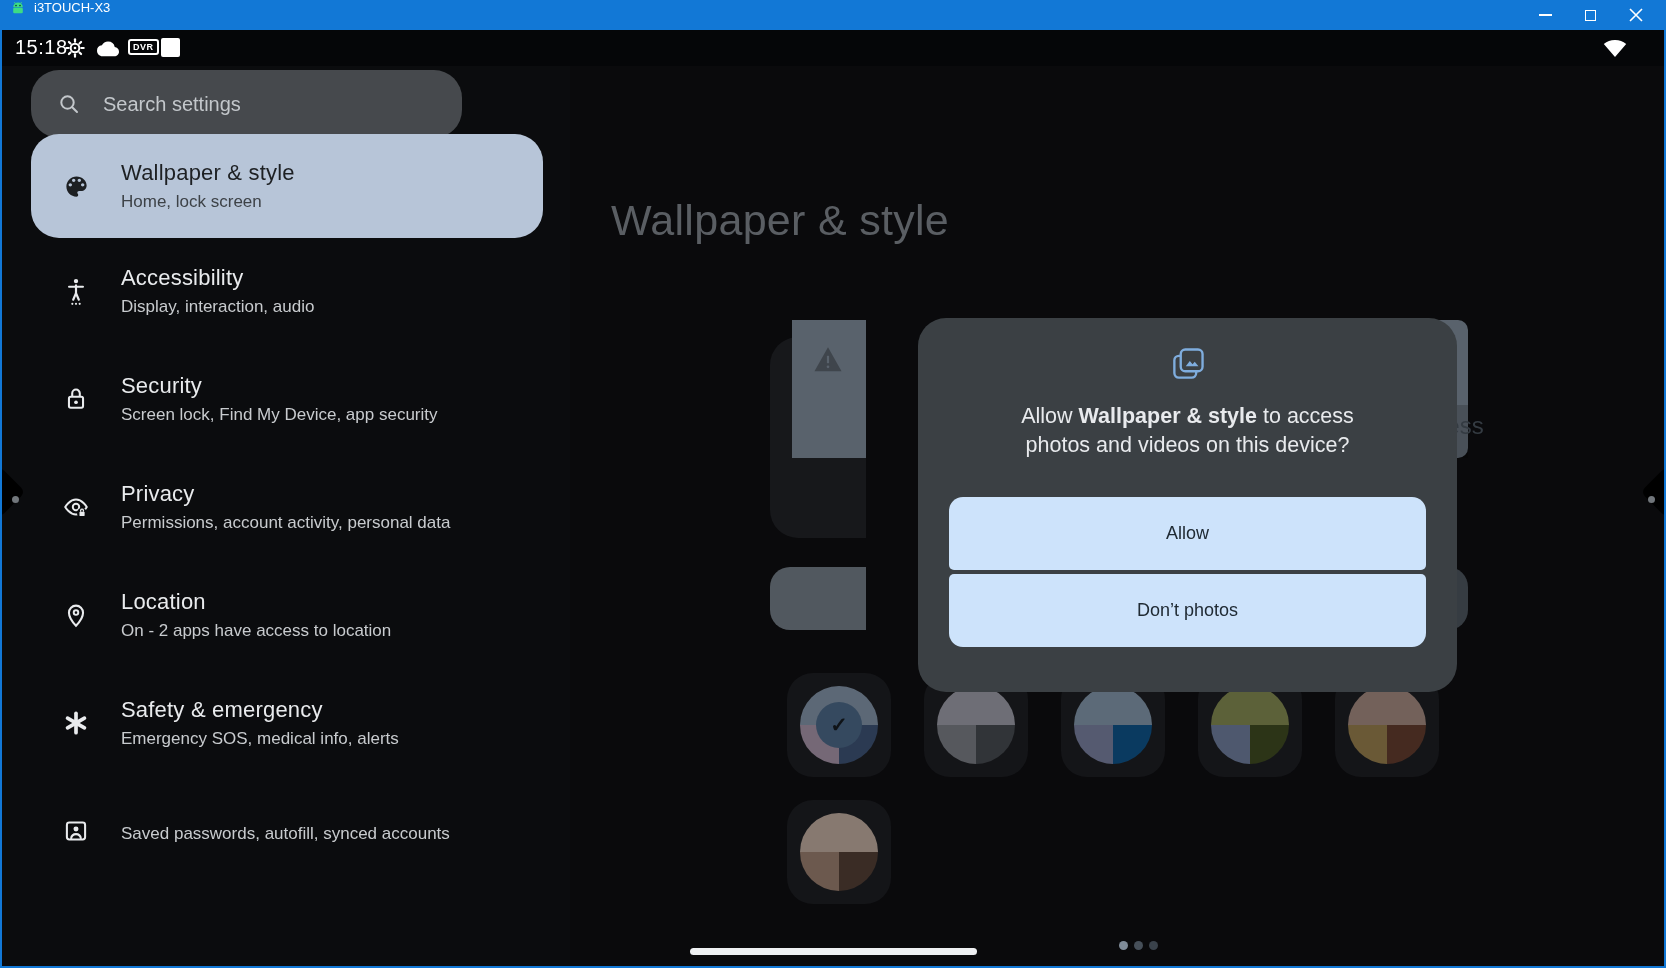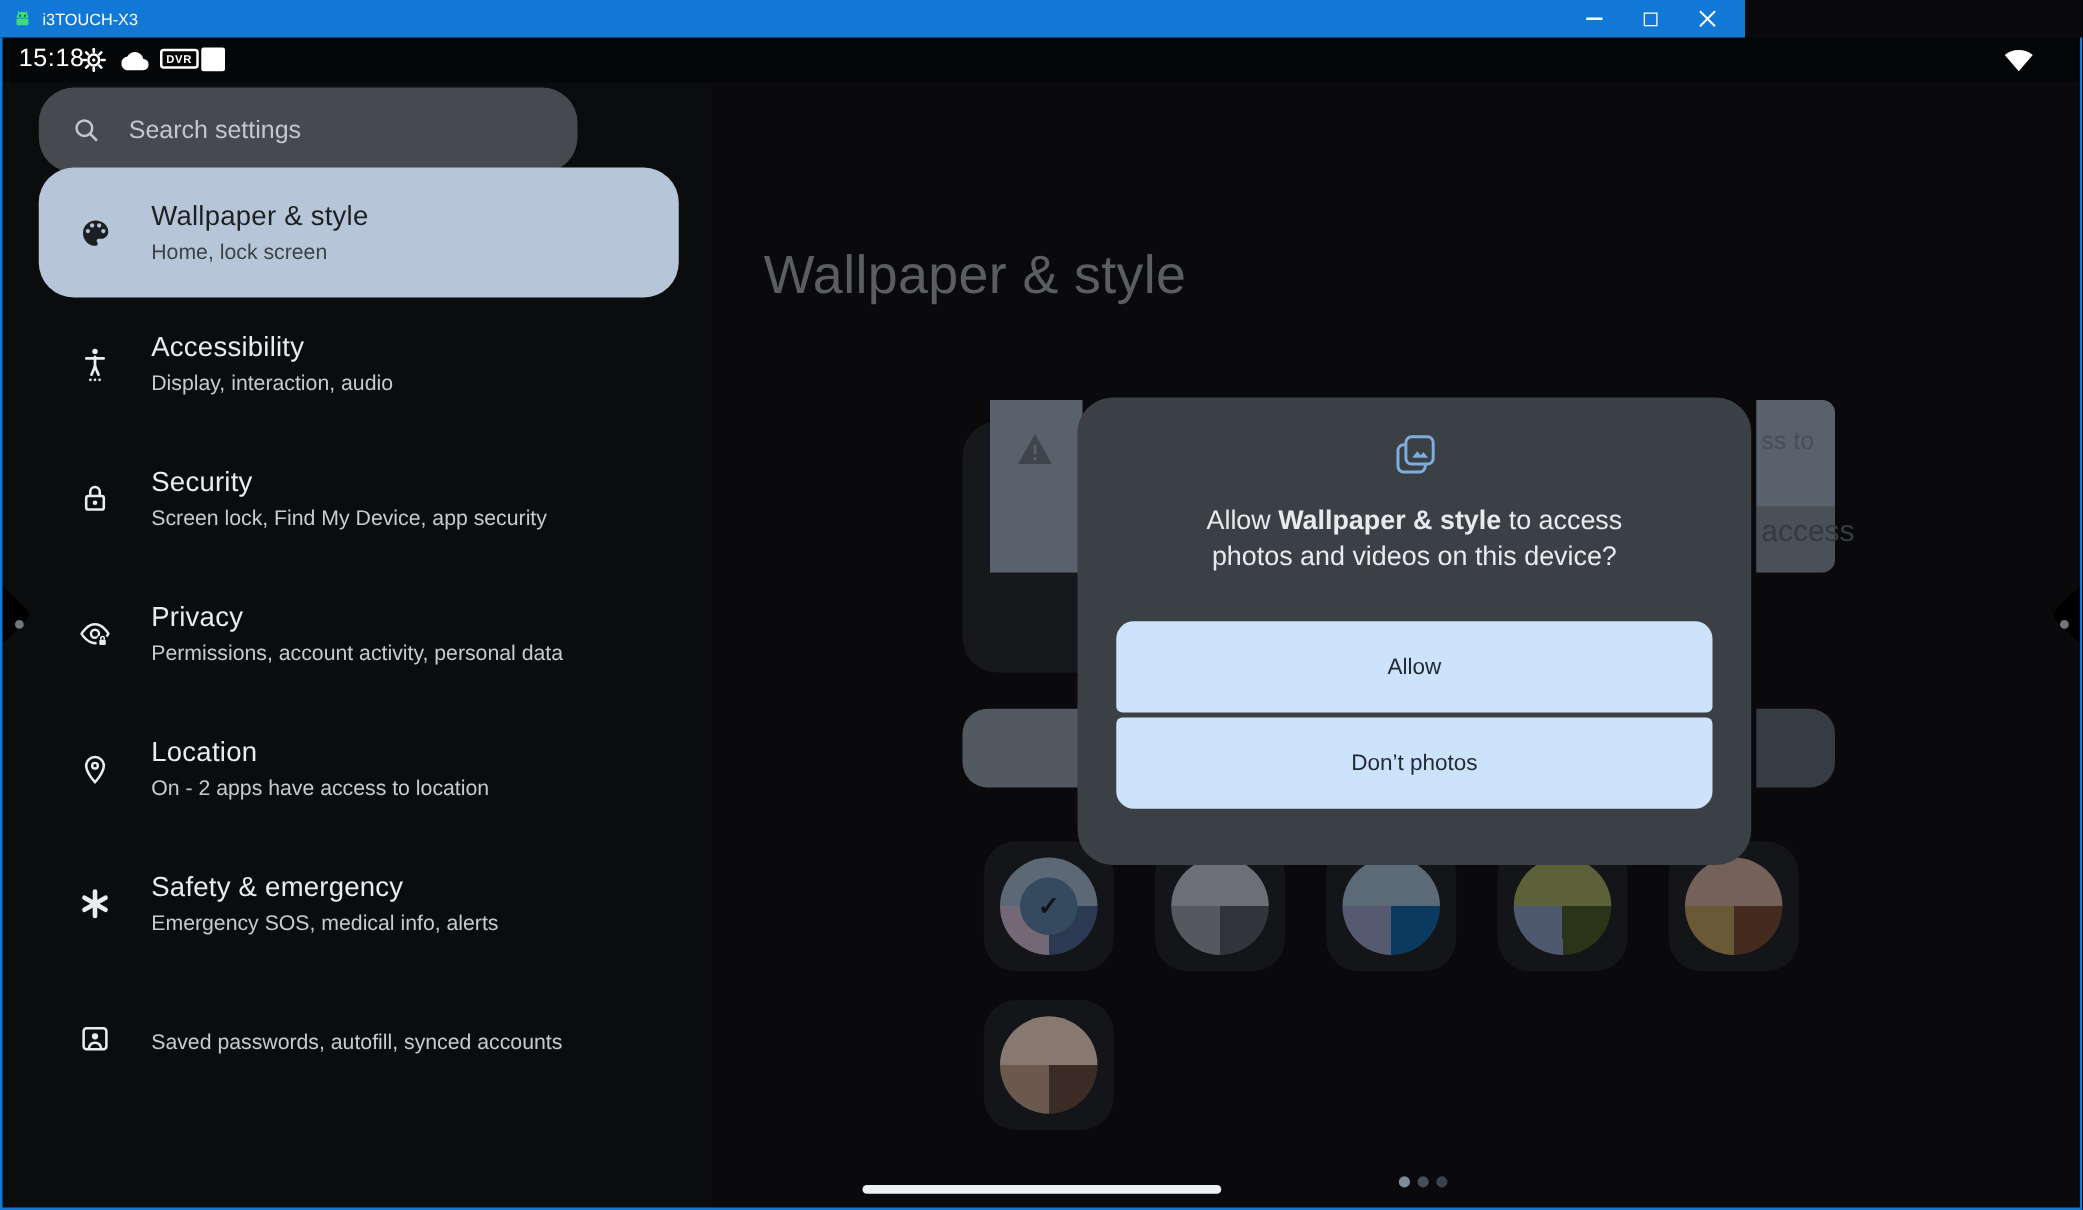--- a/index.html
+++ b/index.html
@@ -14,21 +14,21 @@
     --btn-text:#202b34;
     --banner-bg:#59626c;
     --tile-bg:#141518;
   }
   *{box-sizing:border-box;margin:0;padding:0;}
   html,body{background:#000;}
   body{font-family:"Liberation Sans",sans-serif;}
   .window{position:relative;width:1666px;height:968px;overflow:hidden;background:var(--content-bg);}
 
   
-  .titlebar{position:absolute;left:0;top:0;width:1396px;height:30px;background:var(--accent);display:flex;align-items:center;z-index:50;}
+  .titlebar{position:absolute;left:0;top:0;width:1666px;height:30px;background:var(--accent);display:flex;align-items:flex-start;z-index:50;}
   .titlebar .app-title{color:#fff;font-size:13px;margin-left:8px;}
   .android-logo{margin-left:10px;display:flex;align-items:center;}
   .win-controls{position:absolute;right:8px;top:0;height:30px;display:flex;}
   .wc{width:45px;height:30px;display:flex;align-items:center;justify-content:center;cursor:pointer;}
   .min-glyph{display:block;width:13px;height:2px;background:#fff;}
   .max-glyph{display:block;width:11px;height:11px;border:1.6px solid #fff;}
   .frame-edge{position:absolute;background:var(--accent);z-index:60;}
   .edge-l{left:0;top:30px;width:2px;height:938px;}
   .edge-r{right:0;top:30px;width:2px;height:938px;}
   .edge-b{left:0;bottom:0;width:1666px;height:2px;}
@@ -75,21 +75,21 @@
   .swatch-row{display:flex;gap:33px;}
   .swatch-tile{width:104px;height:104px;border-radius:26px;background:var(--tile-bg);display:flex;align-items:center;justify-content:center;cursor:pointer;}
   .swatch-pie{width:78px;height:78px;border-radius:50%;position:relative;}
   .swatch-check{position:absolute;left:16px;top:16px;width:46px;height:46px;border-radius:50%;display:flex;align-items:center;justify-content:center;color:#0f1317;font-size:21px;font-weight:700;}
 
   .pager{position:absolute;left:549px;top:875px;display:flex;gap:6px;}
   .pager span{width:9px;height:9px;border-radius:50%;}
   .nav-handle{position:absolute;left:120px;top:882px;width:287px;height:7px;border-radius:4px;background:#eef0f2;cursor:grab;}
 
   
-  .dialog{position:absolute;left:862px;top:318px;width:539px;height:374px;background:var(--dialog-bg);border-radius:28px;z-index:30;}
+  .dialog{position:absolute;left:918px;top:318px;width:539px;height:374px;background:var(--dialog-bg);border-radius:28px;z-index:30;}
   .dialog-icon{position:absolute;left:0;right:0;top:26px;display:flex;justify-content:center;}
   .dialog-title{position:absolute;left:0;right:0;top:84px;text-align:center;color:#e8eaed;font-size:21.5px;line-height:29px;}
   .dialog-btn{position:absolute;left:31px;width:477px;height:73px;background:var(--btn-bg);display:flex;align-items:center;justify-content:center;color:var(--btn-text);font-size:18px;cursor:pointer;}
   .btn-allow{top:179px;border-radius:14px 14px 5px 5px;}
   .btn-deny{top:256px;border-radius:5px 5px 14px 14px;}
 
   
   .edge-handle{position:absolute;width:36px;height:36px;background:#000;transform:rotate(45deg);border-radius:6px;z-index:40;}
   .eh-left{left:-18px;top:474px;}
   .eh-right{right:-18px;top:474px;}

